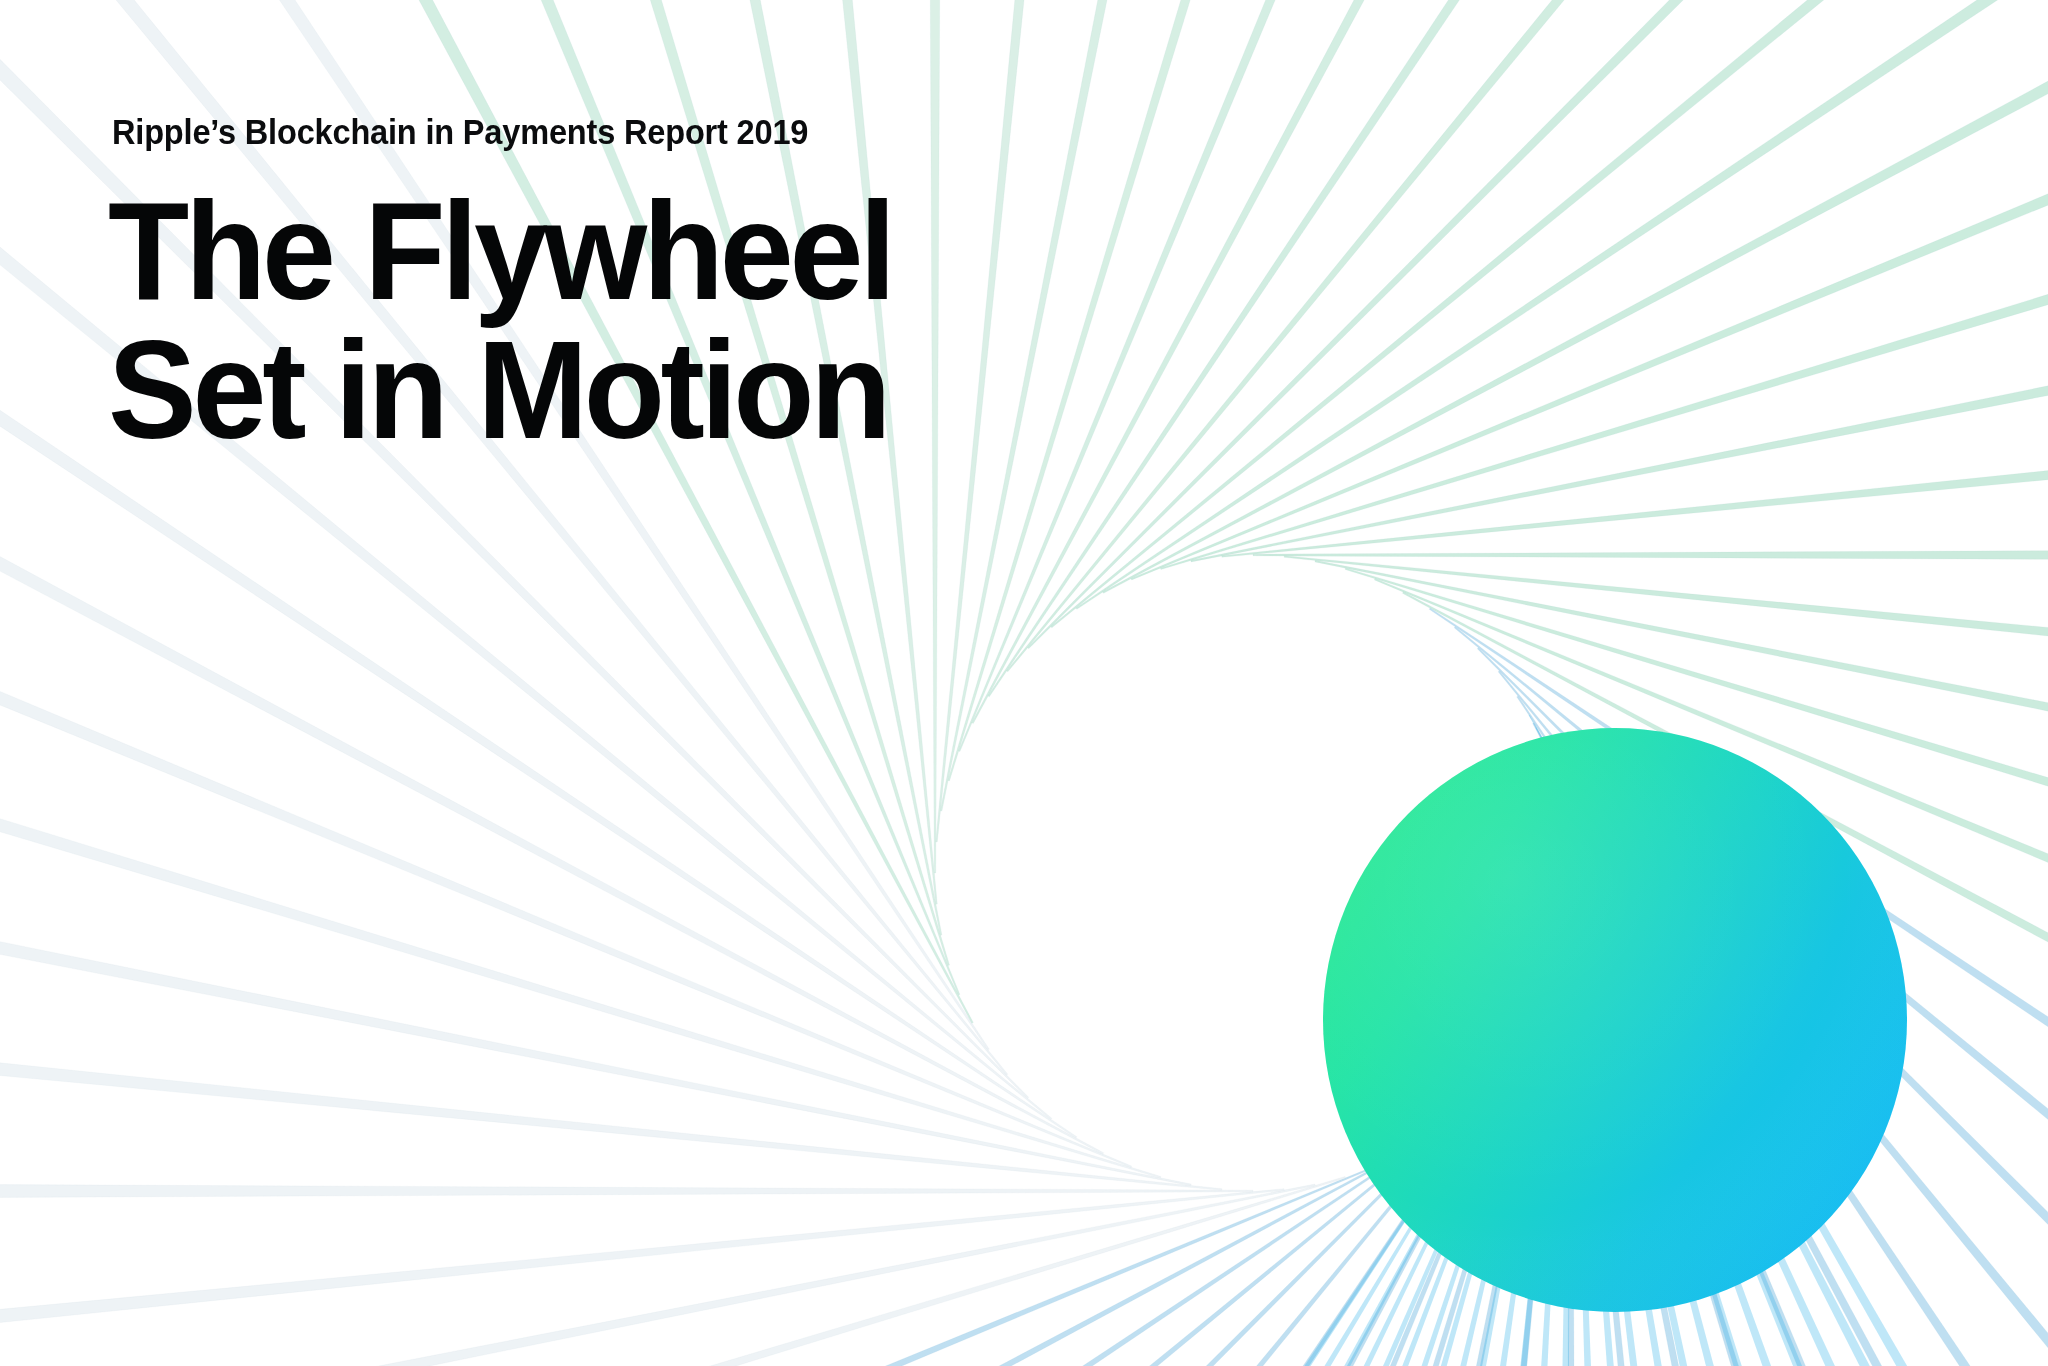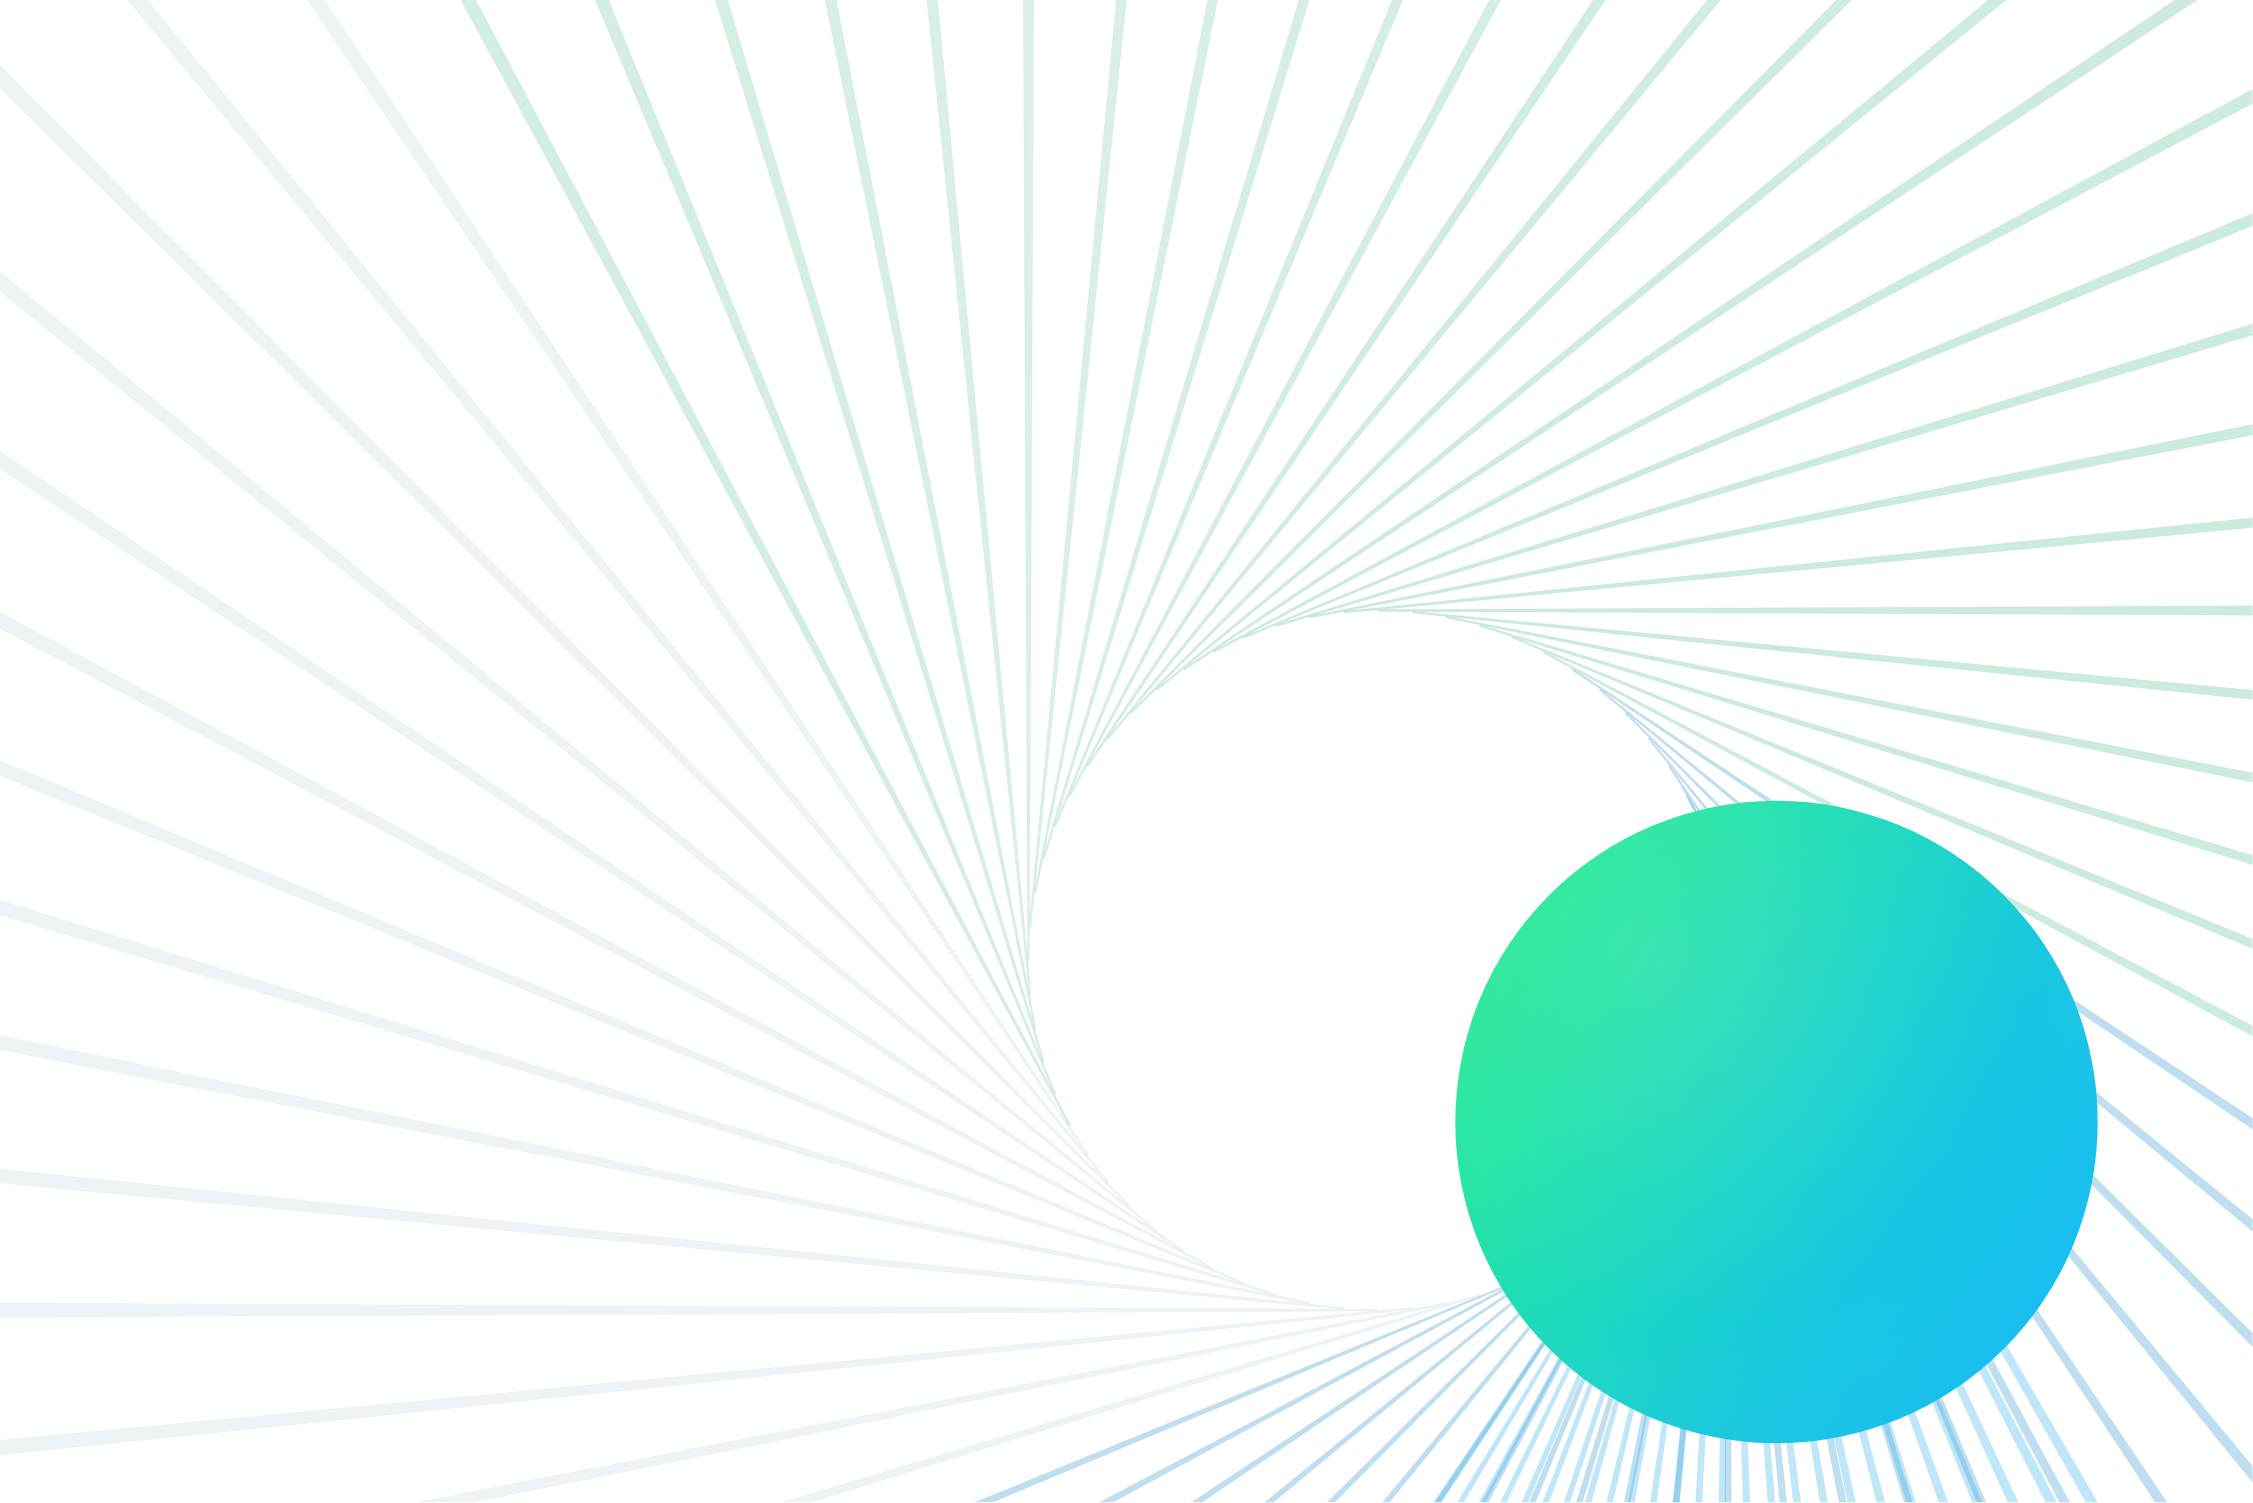--- a/index.html
+++ b/index.html
@@ -175,14 +175,21 @@
           <polygon points="1525.156740168347,1036.7084871988584 1525.842273518897,1037.1208511464627 760.029355279476,2326.9287958644436 744.6048548921012,2317.6506070433497" fill="#2BAEE8" fill-opacity="0.30"></polygon>
           <polygon points="1517.651973594904,1048.5821541966106 1518.3186032513142,1049.0244266253176 696.2240682324231,2303.709461003298 681.2249009631904,2293.758331357394" fill="#2BAEE8" fill-opacity="0.30"></polygon>
         </g>
       <g id="sphere-layer">
           <circle cx="1615" cy="1020" r="292" fill="url(#sphereGrad)"></circle>
           <circle cx="1615" cy="1020" r="292" fill="url(#sphereShade)"></circle>
         </g>
     </g>
   </svg>
 
+  <div class="text-block">
+    <p class="eyebrow">Ripple’s Blockchain in Payments Report 2019</p>
+    <h1 class="headline">
+      <span class="line">The Flywheel</span>
+      <span class="line">Set in Motion</span>
+    </h1>
+  </div>
 
 </div>
 
 </body></html>

